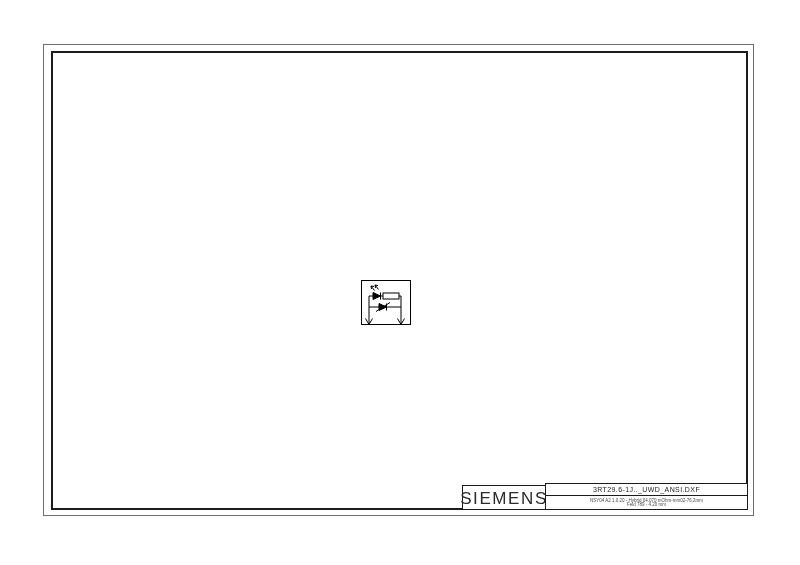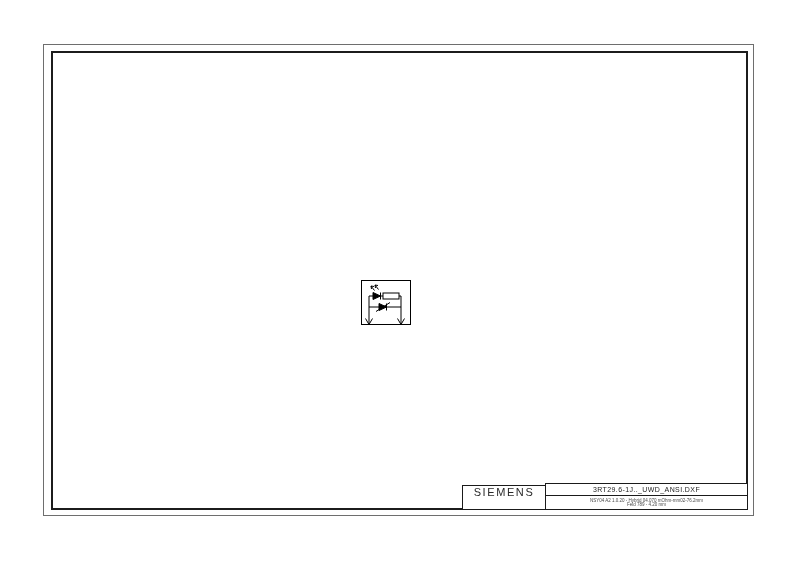--- a/index.html
+++ b/index.html
@@ -36,23 +36,23 @@
   }
 
   .title-block-left {
     position: absolute;
     left: 462px; top: 485px;
     width: 84px; height: 25px;
     border: 1px solid #1a1a1a;
     box-sizing: border-box;
     background: #ffffff;
     display: flex;
-    align-items: flex-start;
+    align-items: flex-end;
     justify-content: center;
-    font-size: 11px;
+    font-size: 17px;
     letter-spacing: 1.6px;
     color: #2a2a2a;
   }
   .title-block-right {
     position: absolute;
     left: 545px; top: 483px;
     width: 203px; height: 27px;
     border: 1px solid #1a1a1a;
     box-sizing: border-box;
     background: #ffffff;

